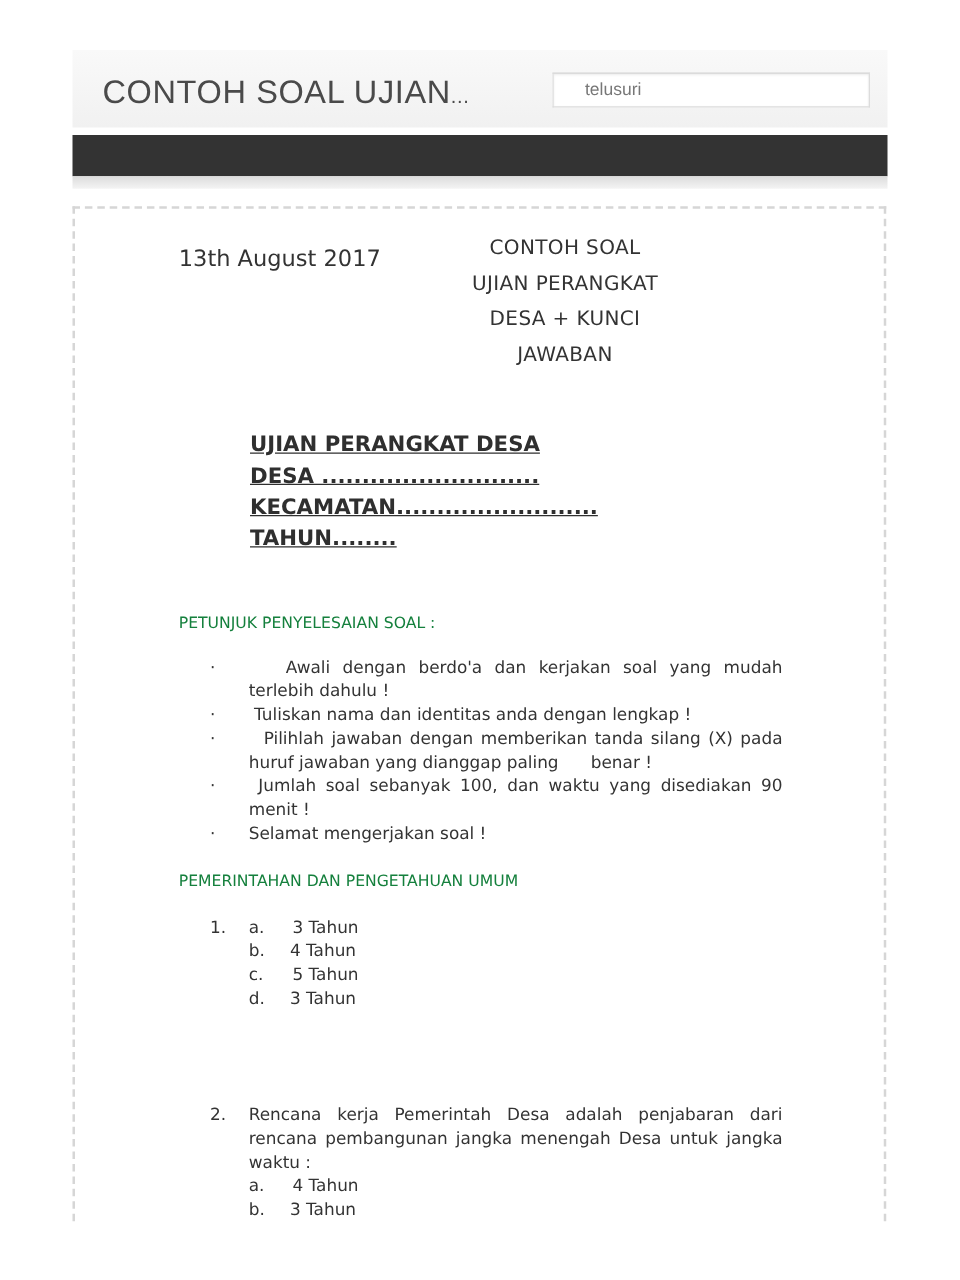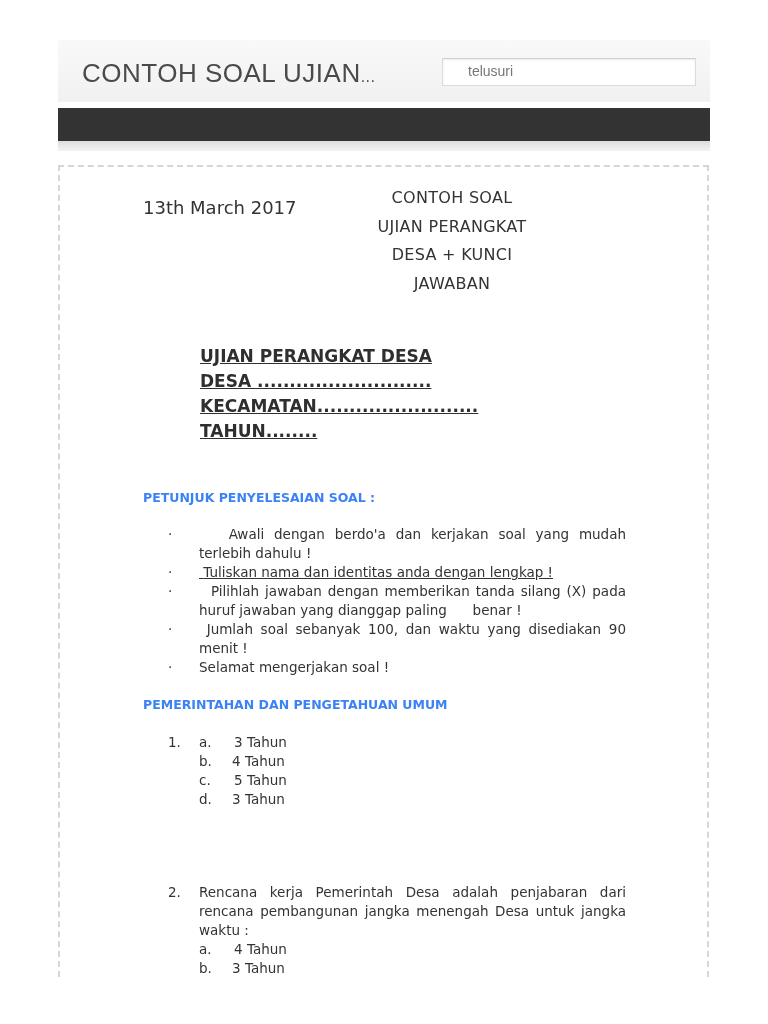--- a/index.html
+++ b/index.html
@@ -45,21 +45,21 @@
   }
   .post-title {
     position:absolute; left:352px; top:184px; width:200px;
     text-align:center; font-size:16px; line-height:28.5px; color:#333; letter-spacing:0.3px;
   }
   .exam-head {
     position:absolute; left:200px; top:344px; width:370px;
     text-align:left; font-weight:bold; font-size:17px; line-height:25px; color:#2f2f2f;text-decoration:underline;
   }
   .sec-title {
-    position:absolute; left:143px; font-weight:bold; font-size:12.5px; color:#3b82f6;
+    position:absolute; left:143px; font-weight:normal; font-size:12.5px; color:#15803d;
   }
   .ul { position:absolute; left:168px; top:525px; width:458px; font-size:13.5px; line-height:19px; }
   .li { position:relative; padding-left:31px; text-align:justify; }
   .li .bul { position:absolute; left:0; top:0; }
   .ol { position:absolute; left:168px; width:458px; font-size:13.5px; line-height:19px; }
   .q { position:relative; padding-left:31px; text-align:justify; }
   .q .num { position:absolute; left:0; top:0; }
   .opt { position:relative; padding-left:30px; }
   .opt .lt { position:absolute; left:0; }
 </style>
@@ -72,21 +72,21 @@
   </div>
   <div class="search">
     <span>telusuri</span>
   </div>
 </div>
 <div class="navbar"></div>
 <div class="nav-shadow"></div>
 
 <div class="card"></div>
 
-<div class="date">13th March 2017</div>
+<div class="date">13th August 2017</div>
 
 <div class="post-title">
   <div>CONTOH SOAL</div>
   <div>UJIAN PERANGKAT</div>
   <div>DESA + KUNCI</div>
   <div>JAWABAN</div>
 </div>
 
 <div class="exam-head">
   <div>UJIAN PERANGKAT DESA</div>
@@ -97,21 +97,21 @@
 
 <div class="sec-title" style="top:490px;">PETUNJUK PENYELESAIAN SOAL :</div>
 
 <div class="ul">
   <div class="li">
     <span class="bul">·</span>
     <span style="white-space:pre-wrap;">   Awali dengan berdo'a dan kerjakan soal yang mudah terlebih dahulu !</span>
   </div>
   <div class="li">
     <span class="bul">·</span>
-    <span style="white-space:pre-wrap;text-decoration:underline;"> Tuliskan nama dan identitas anda dengan lengkap !</span>
+    <span style="white-space:pre-wrap;"> Tuliskan nama dan identitas anda dengan lengkap !</span>
   </div>
   <div class="li">
     <span class="bul">·</span>
     <span style="white-space:pre-wrap;">  Pilihlah jawaban dengan memberikan tanda silang (X) pada huruf jawaban yang dianggap paling      benar !</span>
   </div>
   <div class="li">
     <span class="bul">·</span>
     <span style="white-space:pre-wrap;"> Jumlah soal sebanyak 100, dan waktu yang disediakan 90 menit !</span>
   </div>
   <div class="li">

